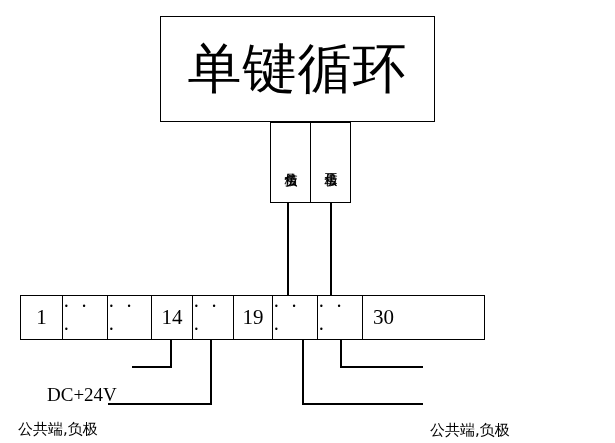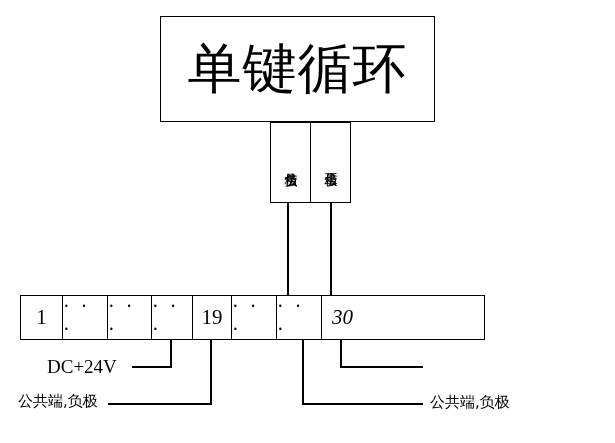--- a/index.html
+++ b/index.html
@@ -82,21 +82,21 @@
   .cell {
     border-right: 1.5px solid #000;
     box-sizing: border-box;
     display: flex;
     align-items: center;
     justify-content: center;
     height: 100%;
     font-size: 21px;
     font-family: "Liberation Serif", "DejaVu Serif", serif;
   }
-  .cell:last-child { border-right: none; font-style: italic; }
+  .cell:last-child { border-right: none; }
   .cell.dots {
     letter-spacing: 3px;
     font-size: 20px;
   }
 
   
   #wires {
     position: absolute;
     left: 0;
     top: 0;
@@ -104,20 +104,21 @@
     height: 443px;
     pointer-events: none;
   }
 
   
   .callout {
     position: absolute;
     font-size: 16px;
     white-space: nowrap;
     line-height: 1;
+    margin-top: 28px;
   }
   .callout.cjk {
     font-family: "DejaVu Sans", "Liberation Sans", sans-serif;
     font-size: 15px;
   }
   .callout.latin {
     font-family: "Liberation Serif", "DejaVu Serif", serif;
     font-size: 19px;
   }
 
@@ -139,20 +140,21 @@
     <span class="signal-text">信号负极</span>
   </div>
   <div class="signal-box signal-pos">
     <span class="signal-text">信号正极</span>
   </div>
 
   <div class="strip" id="terminal-strip">
       <div class="cell" style="width: 42px;">1</div>
       <div class="cell dots" style="width: 45px;">· · ·</div>
       <div class="cell dots" style="width: 44px;">· · ·</div>
+      <div class="cell" style="width: 41px;">14</div>
       <div class="cell dots" style="width: 41px;">· · ·</div>
       <div class="cell" style="width: 39px;">19</div>
       <div class="cell dots" style="width: 45px;">· · ·</div>
       <div class="cell dots" style="width: 45px;">· · ·</div>
       <div class="cell" style="width: 41px;">30</div>
     </div>
 
   <svg id="wires" viewBox="0 0 615 443" xmlns="http://www.w3.org/2000/svg">
     <g stroke="#000000" stroke-width="1.6" fill="none" shape-rendering="crispEdges">
 

